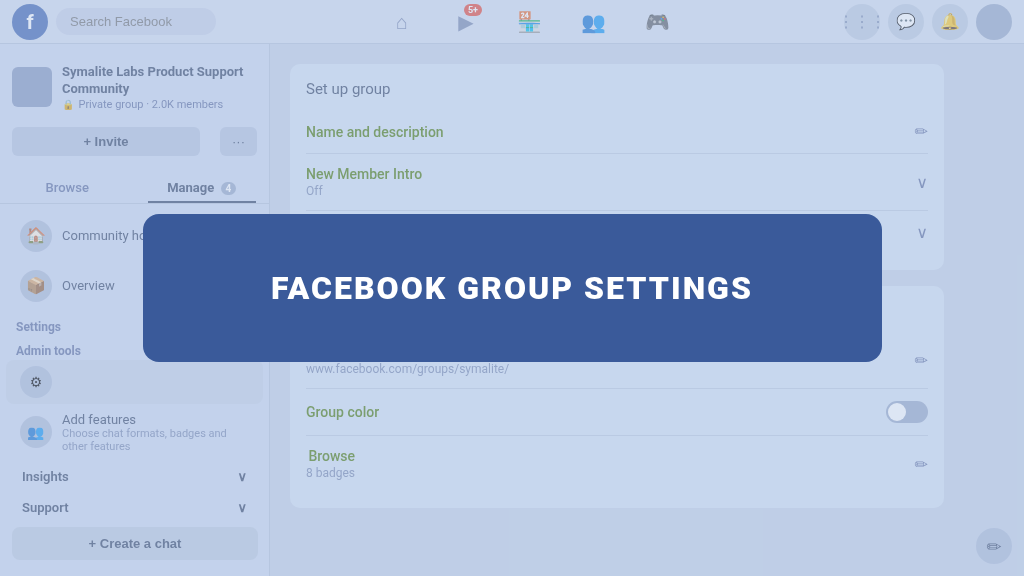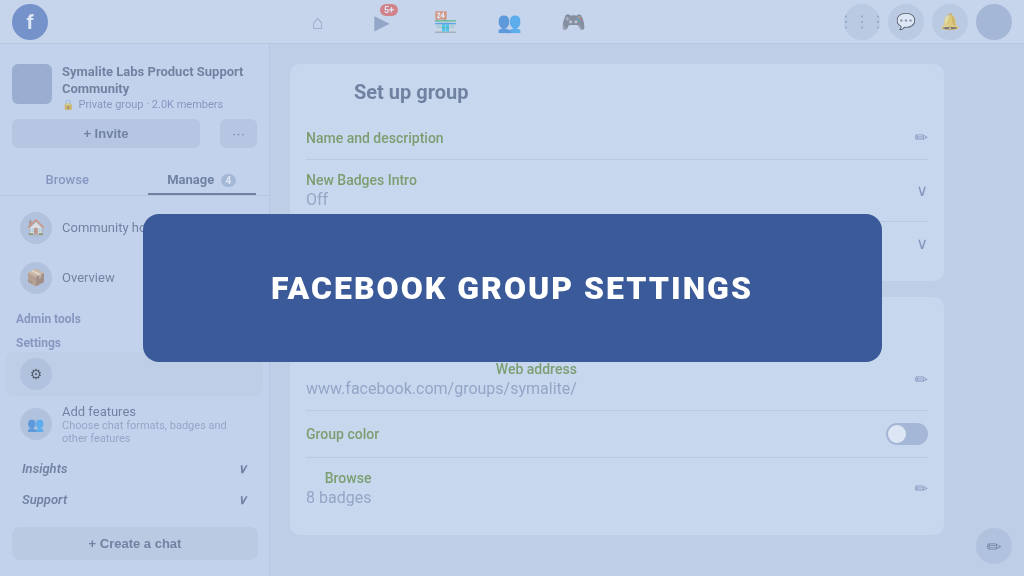--- a/index.html
+++ b/index.html
@@ -102,22 +102,22 @@
       flex-shrink: 0;
       background: #d0daf0;
       overflow-y: auto;
       padding: 12px 0;
       border-right: 1px solid #b8c5da;
     }
     .group-header {
       padding: 8px 12px 12px;
     }
     .group-avatar-row {
-      display: flex; gap: 10px;
-      margin-bottom: 8px;
+      display: flex; align-items: center; gap: 10px;
+      margin-bottom: 16px;
     }
     .group-avatar {
       width: 40px; height: 40px;
       background: #8899c0;
       border-radius: 6px;
       flex-shrink: 0;
     }
     .group-name {
       font-size: 13px;
       font-weight: 700;
@@ -243,21 +243,20 @@
       display: flex;
       align-items: center;
       justify-content: space-between;
       padding: 8px 16px;
       cursor: pointer;
       color: #3a4a6a;
       font-size: 13px;
       font-weight: 600;
       border-radius: 8px;
       margin: 0 6px;
-      font-style: italic;
     }
 
     .create-chat-btn {
       position: absolute;
       bottom: 16px;
       left: 12px;
       width: 246px;
       background: #c0cce0;
       border: none;
       border-radius: 8px;
@@ -280,42 +279,41 @@
       overflow-y: auto;
     }
 
     .settings-panel {
       background: #d8e4f4;
       border-radius: 10px;
       padding: 16px;
       margin-bottom: 16px;
     }
     .settings-panel-title {
-      font-size: 20px;
-      font-weight: 700;
+      font-size: 15px;
+      font-weight: 400;
       color: #3a4a6a;
       margin-bottom: 12px;
-      margin-left: 48px;
     }
     .settings-row {
       display: flex;
       align-items: center;
       justify-content: space-between;
       padding: 12px 0;
       border-bottom: 1px solid #c0cce0;
     }
     .settings-row:last-child { border-bottom: none; }
     .settings-row-label {
       font-size: 14px;
       color: #4d7c0f;
       font-weight: 500;
       text-align: right;
     }
     .settings-row-sub {
-      font-size: 16px;
+      font-size: 12px;
       color: #7a8ab0;
       margin-top: 2px;
     }
     .edit-icon {
       color: #6070a0;
       font-size: 16px;
       cursor: pointer;
     }
     .chevron-icon {
       color: #6070a0;
@@ -390,20 +388,21 @@
       cursor: pointer;
     }
   </style>
 </head>
 <body>
 
 <nav class="top-nav">
   <div class="nav-logo">
     <span>f</span>
   </div>
+  <input class="nav-search" type="text" placeholder="Search Facebook" style="">
   <div class="nav-center">
     <div class="nav-icon">⌂</div>
     <div class="nav-icon">
       ▶
       <span class="nav-badge">5+</span>
     </div>
     <div class="nav-icon">🏪</div>
     <div class="nav-icon">👥</div>
     <div class="nav-icon">🎮</div>
   </div>
@@ -447,22 +446,22 @@
 
     <div class="sidebar-nav-item">
       <div class="sidebar-nav-icon">🏠</div>
       <span>Community home</span>
     </div>
     <div class="sidebar-nav-item">
       <div class="sidebar-nav-icon">📦</div>
       <span>Overview</span>
     </div>
 
+    <div class="sidebar-section-title">Settings</div>
     <div class="sidebar-section-title">Admin tools</div>
-    <div class="sidebar-section-title">Settings</div>
 
     <div class="sidebar-nav-item-sub active">
       <div class="sub-icon">⚙</div>
     </div>
     <div class="sidebar-nav-item-sub">
       <div class="sub-icon">👥</div>
       <div>
         <div class="sub-text">Add features</div>
         <div class="sub-desc">Choose chat formats, badges and other features</div>
       </div>
@@ -485,21 +484,21 @@
     <div class="settings-panel">
       <div class="settings-panel-title">Set up group</div>
       <div class="settings-row">
         <div>
           <div class="settings-row-label">Name and description</div>
         </div>
         <span class="edit-icon">✏</span>
       </div>
       <div class="settings-row">
         <div>
-          <div class="settings-row-label">New Badges Intro</div>
+          <div class="settings-row-label">New Member Intro</div>
           <div class="settings-row-sub">Off</div>
         </div>
         <span class="chevron-icon">∨</span>
       </div>
       <div class="settings-row">
         <div>
           <div class="settings-row-label">Privacy</div>
         </div>
         <span class="chevron-icon">∨</span>
       </div>

